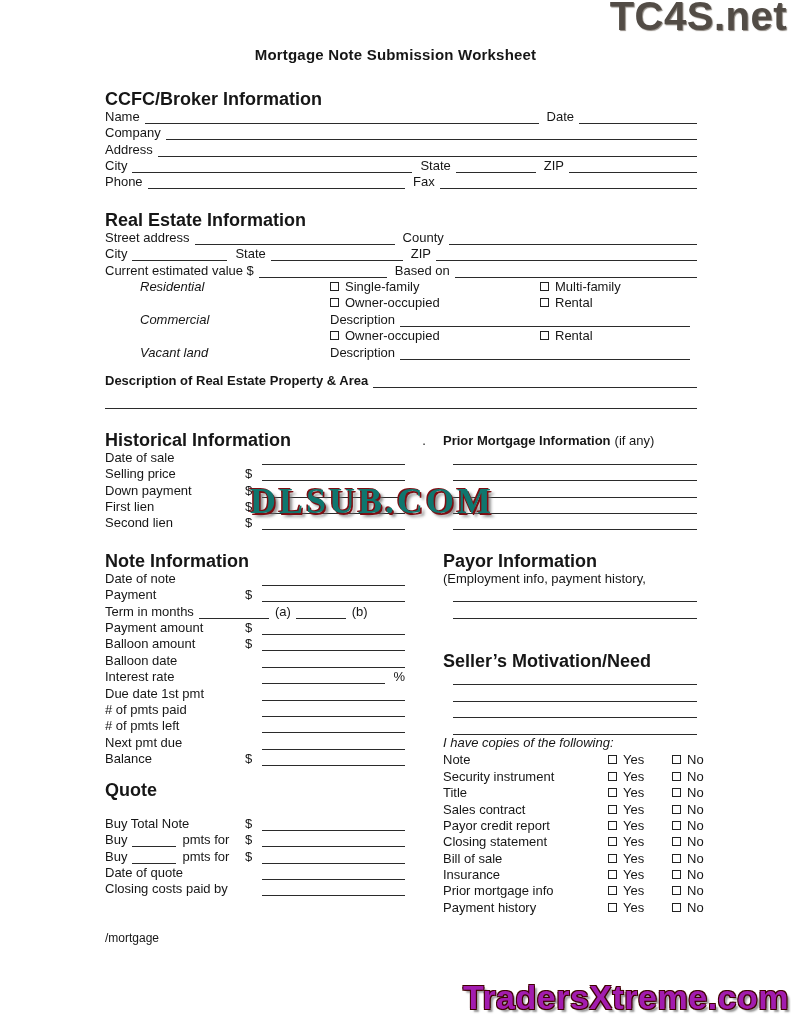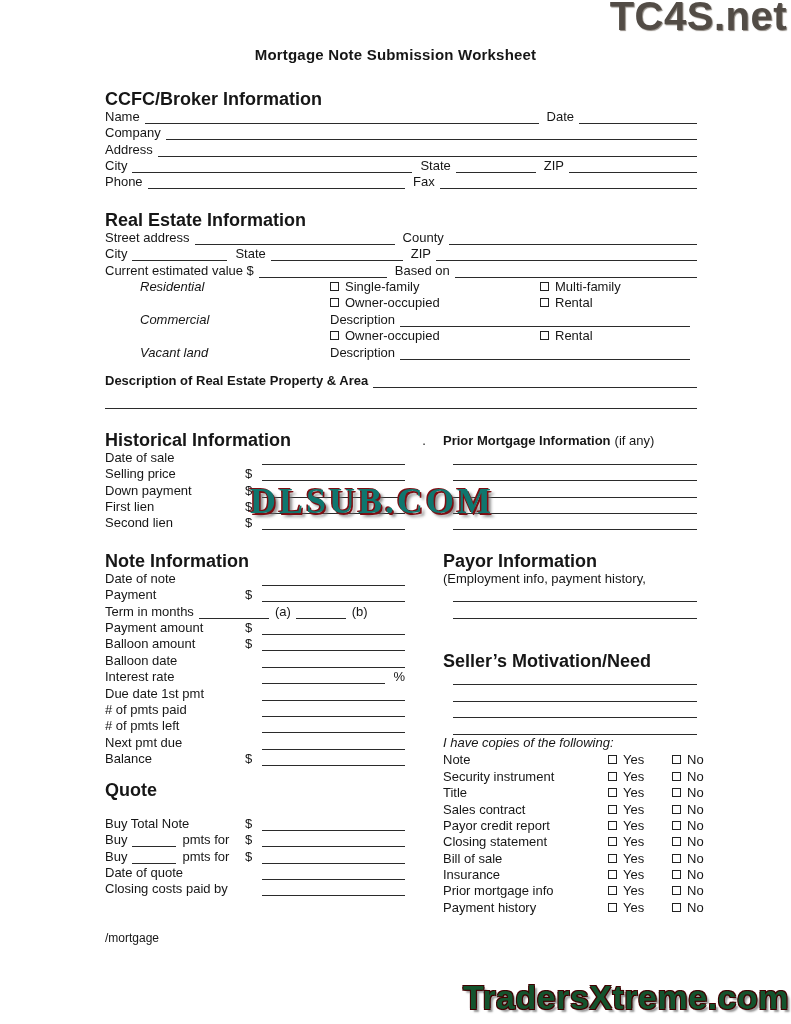--- a/index.html
+++ b/index.html
@@ -42,21 +42,21 @@
     color:#524c46; text-shadow:1px 1px 1px #8d8780;
   }
   .watermark {
     position:absolute; top:480px; left:250px;
     font-family:"Liberation Serif","DejaVu Serif",serif;
     font-size:36px; font-weight:700; letter-spacing:3px; color:#0f766e;
     text-shadow:-1.5px -1.5px 0 #7e0e12, 1.5px 1.5px 0 #7e0e12, 4px 4px 3px rgba(110,110,110,.75);
   }
   .bottom-logo {
     position:absolute; top:978px; right:2px;
-    font-size:34px; font-weight:700; letter-spacing:.5px; color:#14532d;
+    font-size:34px; font-weight:700; letter-spacing:.5px; color:#a21caf;
     text-shadow:-1px -1px 0 #400000, 1px -1px 0 #400000, -1px 1px 0 #400000, 1px 1px 0 #400000, 3px 3px 2px #979797;
   }
   .mtag { margin-top:34px; font-size:12px; line-height:16px; }
   .qhead { margin-top:16px; margin-bottom:16px; }
   .sell-head { margin-top:34px; }
   .copies-intro { margin-top:0; line-height:16.4px; }
 </style>
 </head>
 <body>
 

